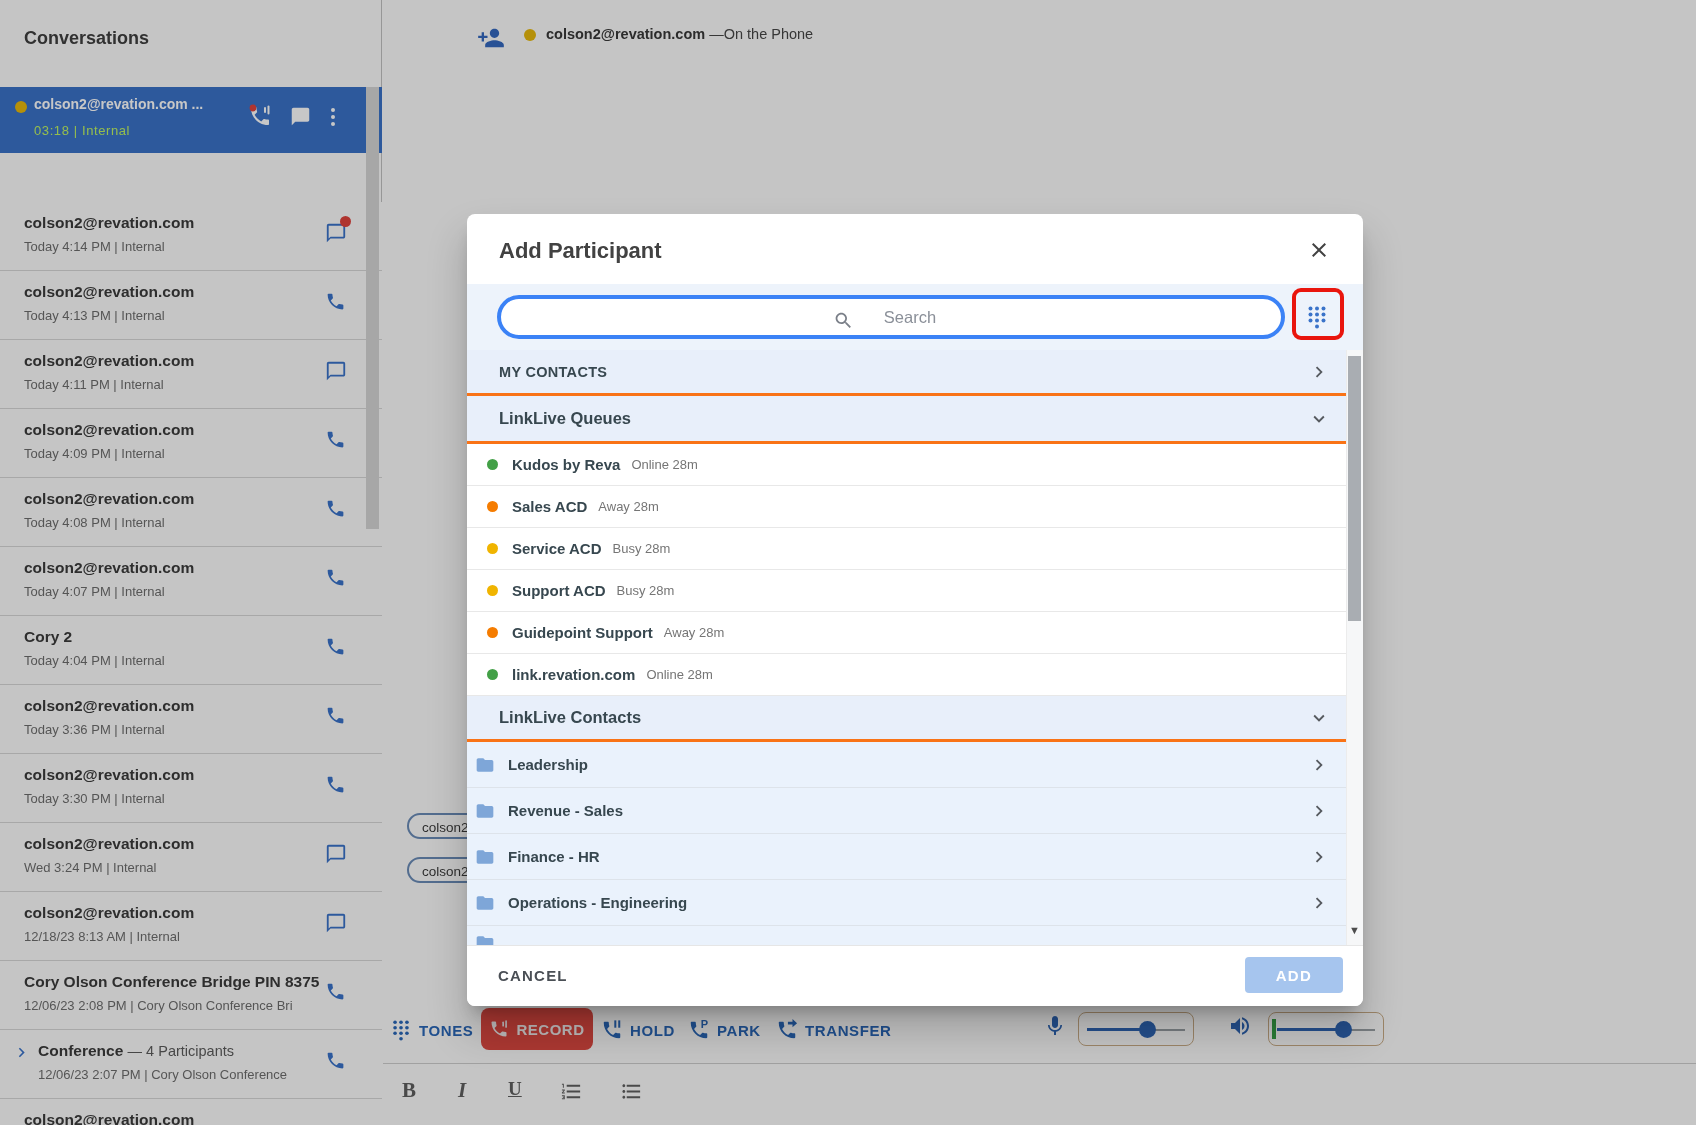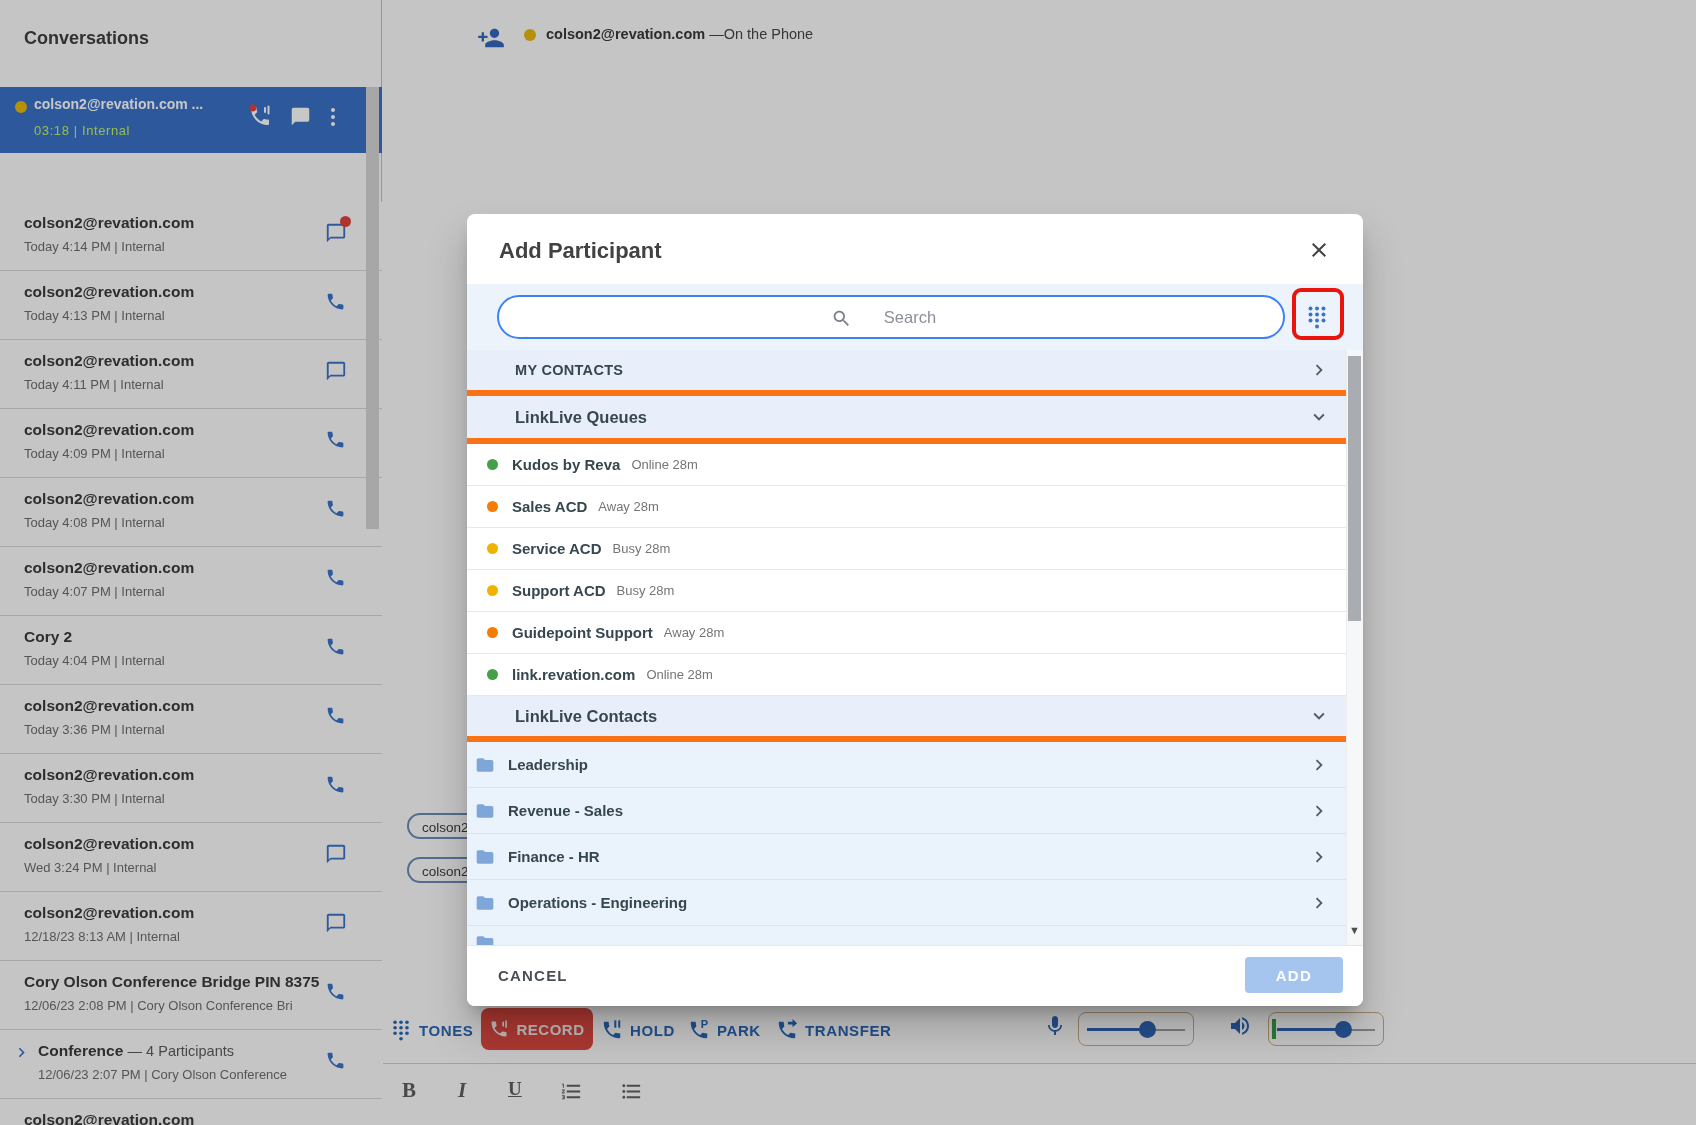--- a/index.html
+++ b/index.html
@@ -53,28 +53,28 @@
   .fmt-i{font-family:"Liberation Serif",serif;font-style:italic;font-weight:bold;font-size:21px;}
   .fmt-u{font-family:"Liberation Serif",serif;font-weight:bold;font-size:19px;text-decoration:underline;}
 
   
   .overlay{position:absolute;inset:0;background:rgba(0,0,0,0.22);z-index:40;}
   .modal{position:absolute;left:467px;top:214px;width:896px;height:792px;background:#ffffff;border-radius:8px;z-index:50;
          box-shadow:0 11px 15px -7px rgba(0,0,0,.25),0 24px 38px 3px rgba(0,0,0,.18);overflow:hidden;}
   .m-title{position:absolute;left:32px;top:24px;font-size:22px;font-weight:bold;color:#424242;}
   .m-close{position:absolute;left:840px;top:24px;cursor:pointer;}
   .m-strip{position:absolute;left:0;top:70px;width:896px;height:66px;background:#edf3fb;}
-  .m-search{position:absolute;left:30px;top:81px;width:788px;height:44px;background:#ffffff;border:2px solid #3b82f6;border-radius:22px;box-sizing:border-box;}
+  .m-search{position:absolute;left:30px;top:81px;width:788px;height:44px;background:#ffffff;border:4px solid #3b82f6;border-radius:22px;box-sizing:border-box;}
   .m-search input{position:absolute;left:0;top:0;width:100%;height:100%;border:none;outline:none;background:transparent;
          text-align:center;font-size:16.5px;color:#5a5f66;font-family:"Liberation Sans",sans-serif;padding-left:40px;box-sizing:border-box;}
   .m-search input::placeholder{color:#8a8f98;}
   .m-search-ic{position:absolute;left:332px;top:11px;}
   .m-dialpad{position:absolute;left:838px;top:91px;}
   .m-row{position:absolute;left:0;width:879px;display:flex;align-items:center;box-sizing:border-box;}
-  .sec{background:#e8effa;border-bottom:6px solid #f97316;padding-left:48px;font-weight:bold;color:#37474f;align-items:center;}
+  .sec{background:#e8effa;border-bottom:3px solid #f97316;padding-left:32px;font-weight:bold;color:#37474f;align-items:center;}
   .sec-small{font-size:14.5px;letter-spacing:0.3px;}
   .sec-big{font-size:16.5px;}
   .q-row{background:#ffffff;border-bottom:1px solid #e8e8e8;padding-left:20px;}
   .q-dot{width:11px;height:11px;border-radius:50%;margin-right:14px;flex:none;}
   .dot-online{background:#43a047;} .dot-away{background:#f57c00;} .dot-busy{background:#f0b400;}
   .q-name{font-size:15px;font-weight:bold;color:#37474f;}
   .q-status{font-size:13px;color:#757575;margin-left:11px;}
   .g-row{background:#eaf2fc;border-bottom:1px solid #dde3ea;padding-left:8px;}
   .g-name{font-size:15px;font-weight:bold;color:#37474f;margin-left:13px;}
   .row-chev{position:absolute;right:16px;top:50%;transform:translateY(-50%);}

